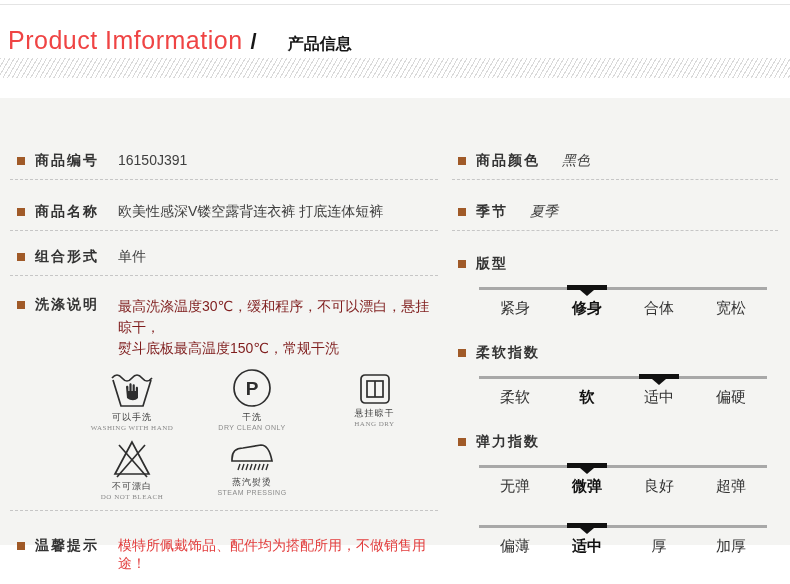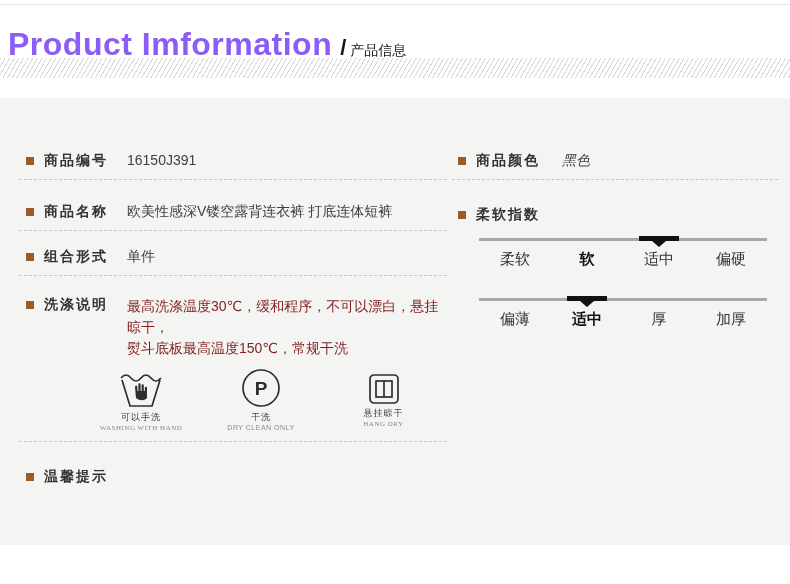--- a/index.html
+++ b/index.html
@@ -9,32 +9,32 @@
     width:790px; height:584px;
     background:#ffffff;
     font-family:"Liberation Sans","DejaVu Sans",sans-serif;
     color:#3c3c3c;
     overflow:hidden;
   }
   .top-line { position:absolute; top:4px; left:0; width:100%; height:1px; background:#e4e4e4; }
 
   
   .header { position:absolute; top:26px; left:8px; white-space:nowrap; }
-  .title-en { font-size:32px; font-weight:700; color:#8b5cf6; letter-spacing:0.5px; }
+  .title-en { font-size:25px; font-weight:400; color:#ef4444; letter-spacing:0.5px; }
   .title-sep { font-size:22px; font-weight:700; color:#161616; margin:0 4px 0 8px; }
-  .title-cn { font-size:14px; font-weight:400; color:#161616; }
+  .title-cn { font-size:16px; font-weight:700; color:#161616;margin-left:27px; }
 
   .hatch {
     position:absolute; top:58px; left:0; width:100%; height:20px;
     background:repeating-linear-gradient(120deg,#d9d9d9 0 1px,#ffffff 1px 4px);
   }
 
   
   .panel { position:absolute; top:98px; left:0; width:790px; height:447px; background:#f4f4f2; }
-  .col-left  { position:absolute; left:19px;  top:0; width:428px; }
+  .col-left  { position:absolute; left:10px;  top:0; width:428px; }
   .col-right { position:absolute; left:452px; top:0; width:326px; }
 
   .bullet { width:8px; height:8px; background:#a05a28; flex:none; margin:5px 10px 0 7px; }
   .col-right .bullet { margin-left:6px; }
 
   .info-row { display:flex; align-items:flex-start; padding:22px 0 9px;
               border-bottom:1px dashed #c6c6c6; }
   .info-row.first { padding-top:54px; }
   .info-row.r2 { padding-top:23px; }
   .info-row.last { border-bottom:none; padding-top:26px; }
@@ -147,39 +147,90 @@
                   <rect x="2" y="2" width="28" height="28" rx="4"></rect>
                   <rect x="8" y="8" width="16" height="16"></rect>
                   <line x1="16" y1="8" x2="16" y2="24"></line>
                 </svg>
               </span>
               <span class="wi-cn">悬挂晾干</span>
               <span class="wi-en">HANG DRY</span>
             </div>
           </div>
 
+          <div class="wi-row second">
+
+            <div class="wi-cell wi-c1">
+              <span class="wi-icon">
+                <svg width="42" height="42" viewBox="0 0 42 42">
+                  <path d="M21 6 L4 38 L38 38 Z"></path>
+                  <line x1="8" y1="9" x2="36" y2="41"></line>
+                  <line x1="34" y1="9" x2="6" y2="41"></line>
+                </svg>
+              </span>
+              <span class="wi-cn">不可漂白</span>
+              <span class="wi-en">DO NOT BLEACH</span>
+            </div>
+
+            <div class="wi-cell wi-c2">
+              <span class="wi-icon small">
+                <svg width="48" height="36" viewBox="0 0 48 36">
+                  <path d="M4 23 L4 21 Q4 10 15 10 L33 7 Q41 7 44 23 Z"></path>
+                  <path d="M10 32l2-6M14 32l2-6M18 32l2-6M22 32l2-6M26 32l2-6M30 32l2-6M34 32l2-6M38 32l2-6" stroke-width="1.4"></path>
+                </svg>
+              </span>
+              <span class="wi-cn">蒸汽熨烫</span>
+              <span class="wi-en">STEAM PRESSING</span>
+            </div>
+          </div>
         </div>
       </div>
     </div>
 
     <div class="info-row last">
       <span class="bullet"></span>
       <span class="label">温馨提示</span>
+      <span class="value red">模特所佩戴饰品、配件均为搭配所用，不做销售用途！</span>
     </div>
   </div>
 
   <div class="col-right">
 
     <div class="info-row first">
       <span class="bullet"></span>
       <span class="label">商品颜色</span>
       <span class="value">黑色</span>
     </div>
 
-
+    <div class="info-row r2">
+      <span class="bullet"></span>
+      <span class="label">季节</span>
+      <span class="value">夏季</span>
+    </div>
+
+    <div class="scale-sec">
+      <div class="sec-label">
+        <span class="bullet"></span>
+        <span class="label">版型</span>
+      </div>
+      <div class="scale">
+        <div class="track-wrap">
+          <div class="track"></div>
+          <div class="marker" style="left: 37.5%;">
+              <div class="tri"></div>
+            </div>
+        </div>
+        <div class="opts">
+          <span class="opt">紧身</span>
+          <span class="opt sel">修身</span>
+          <span class="opt">合体</span>
+          <span class="opt">宽松</span>
+        </div>
+      </div>
+    </div>
 
     <div class="scale-sec tight">
       <div class="sec-label">
         <span class="bullet"></span>
         <span class="label">柔软指数</span>
       </div>
       <div class="scale">
         <div class="track-wrap">
           <div class="track"></div>
           <div class="marker" style="left: 62.5%;">
@@ -188,20 +239,40 @@
         </div>
         <div class="opts">
           <span class="opt">柔软</span>
           <span class="opt sel">软</span>
           <span class="opt">适中</span>
           <span class="opt">偏硬</span>
         </div>
       </div>
     </div>
 
+    <div class="scale-sec tight">
+      <div class="sec-label">
+        <span class="bullet"></span>
+        <span class="label">弹力指数</span>
+      </div>
+      <div class="scale">
+        <div class="track-wrap">
+          <div class="track"></div>
+          <div class="marker" style="left: 37.5%;">
+              <div class="tri"></div>
+            </div>
+        </div>
+        <div class="opts">
+          <span class="opt">无弹</span>
+          <span class="opt sel">微弹</span>
+          <span class="opt">良好</span>
+          <span class="opt">超弹</span>
+        </div>
+      </div>
+    </div>
 
     <div class="scale-sec tight">
       <div class="scale">
         <div class="track-wrap">
           <div class="track"></div>
           <div class="marker" style="left: 37.5%;">
               <div class="tri"></div>
             </div>
         </div>
         <div class="opts">

